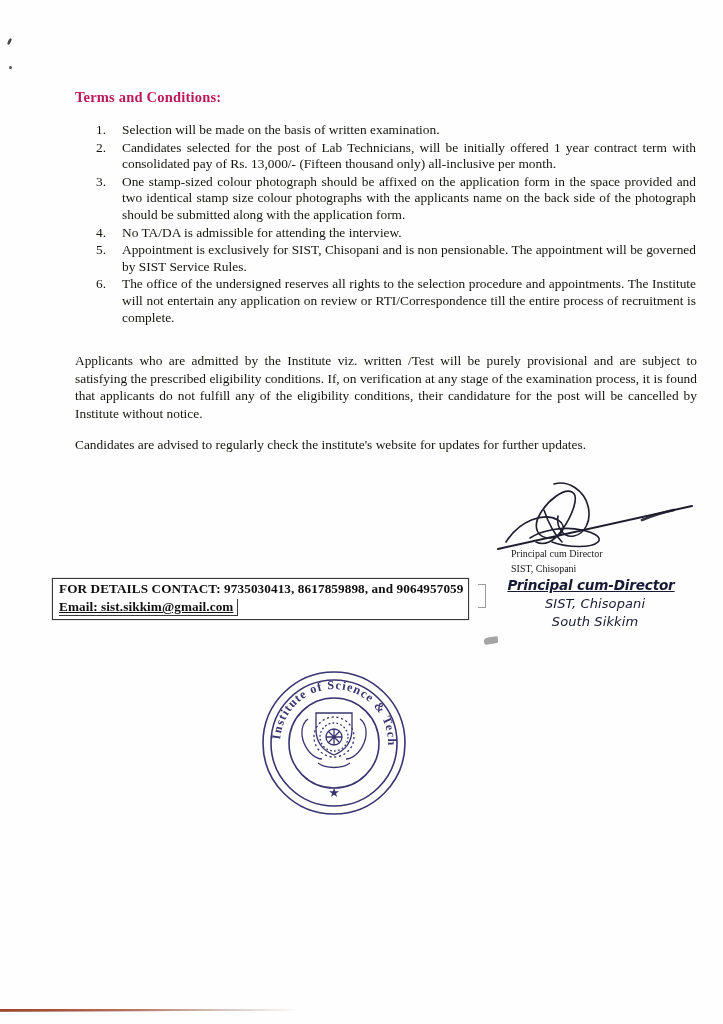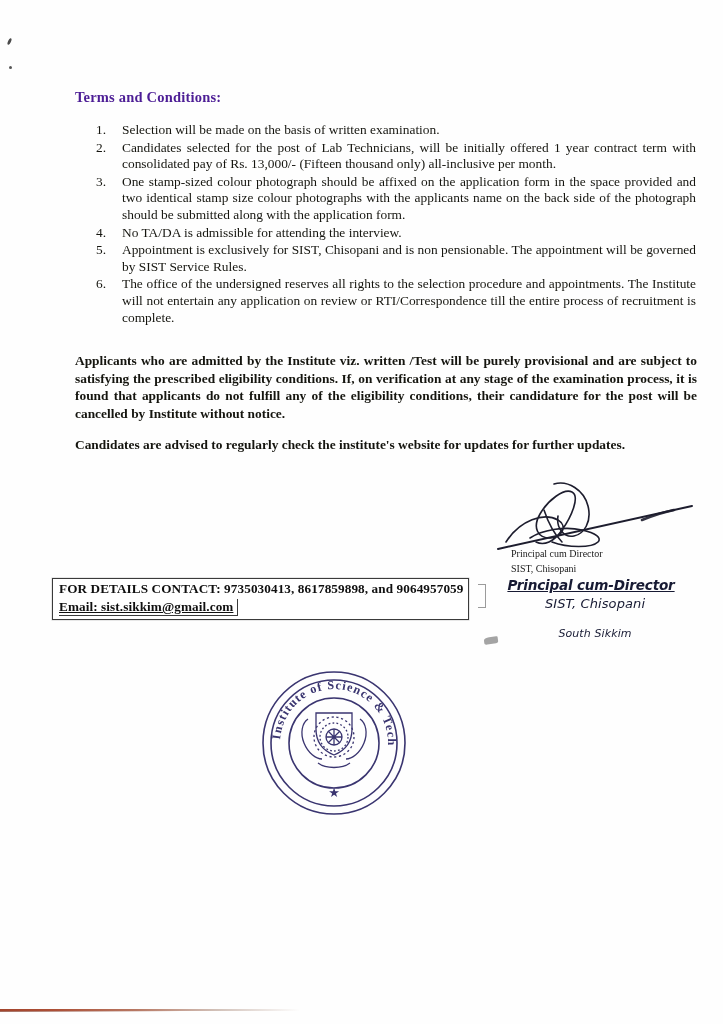--- a/index.html
+++ b/index.html
@@ -48,21 +48,21 @@
   }
 
   
   .heading {
     position: absolute;
     left: 75px;
     top: 89px;
     font-size: 14.5px;
     font-weight: bold;
     letter-spacing: .2px;
-    color: #4c1d95;
+    color: #be185d;
   }
 
   
   .terms-list {
     position: absolute;
     left: 96px;
     top: 122px;
     width: 600px;
     margin: 0;
     padding: 0;
@@ -87,21 +87,20 @@
 
   
   .para {
     position: absolute;
     left: 75px;
     width: 622px;
     color: #15150f;
     font-size: 13.4px;
     line-height: 17.5px;
     text-align: justify;
-    font-weight: bold;
   }
   .para-1 { top: 352px; }
   .para-2 { top: 436px; text-align: left; }
 
   
   .contact-box {
     position: absolute;
     left: 52px;
     top: 578px;
     border: 1.2px solid #3a3a3a;
@@ -162,23 +161,23 @@
     transform: translateX(-4px);
     text-decoration: underline;
   }
   .stamp-l2 {
     font-size: 13px;
     font-style: italic;
     margin-top: 3px;
     letter-spacing: .1px;
   }
   .stamp-l3 {
-    font-size: 11px;
+    font-size: 13px;
     font-style: italic;
-    margin-top: 16px;
+    margin-top: 3px;
     letter-spacing: .1px;
   }
   .smudge {
     position: absolute;
     left: 484px;
     top: 637px;
     width: 14px;
     height: 7px;
     background: #5a5a5a;
     opacity: .55;

